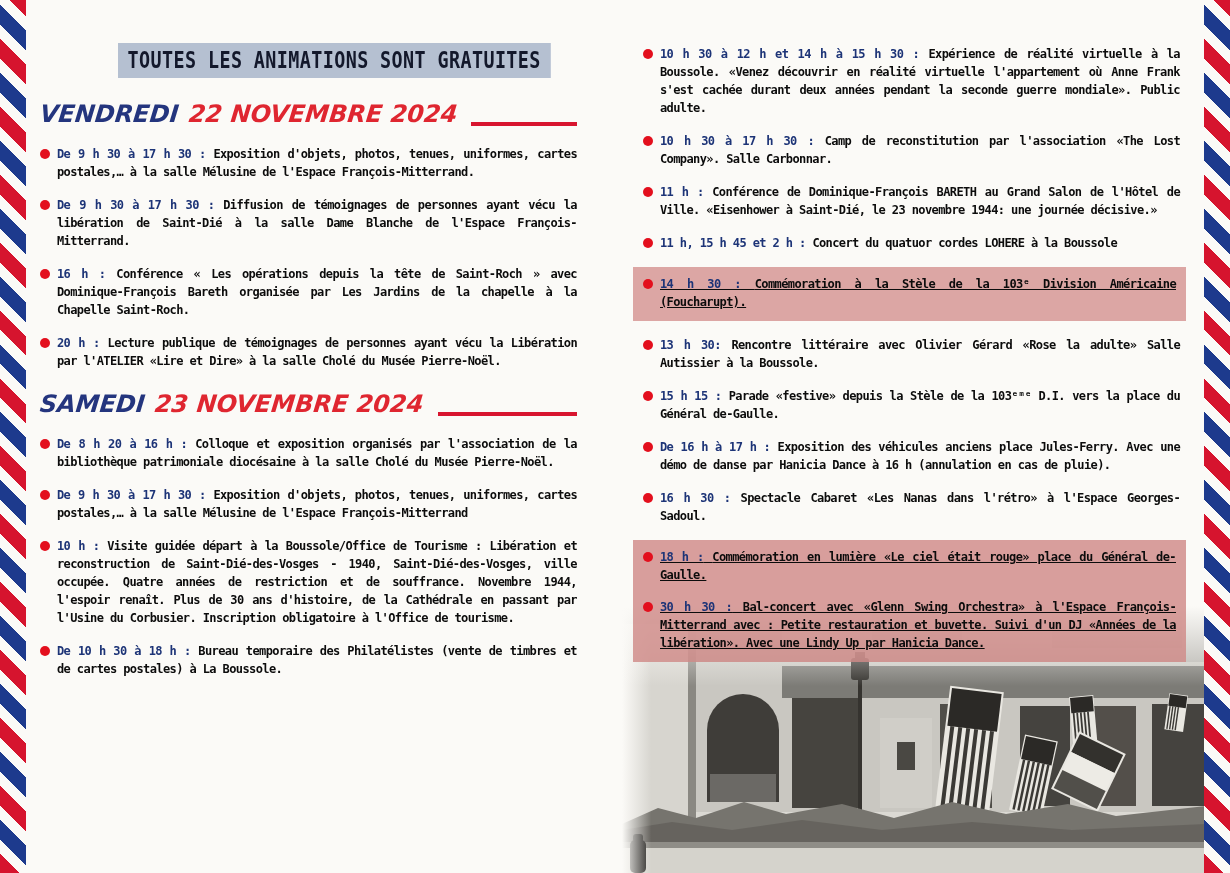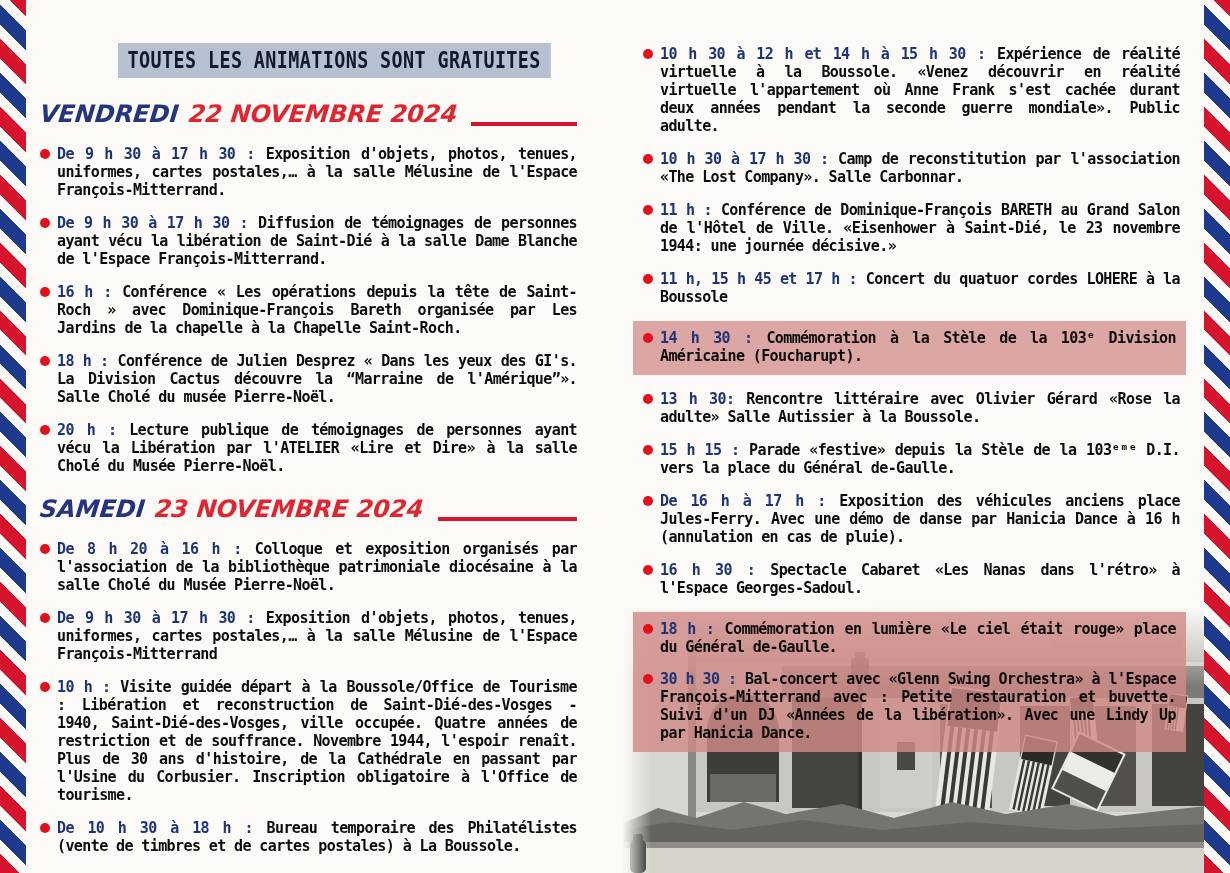--- a/index.html
+++ b/index.html
@@ -51,37 +51,37 @@
     font-style:italic;font-weight:bold;font-size:24px;white-space:nowrap;
   }
   .day-heading .day{color:#24357e;transform:skewX(-6deg);}
   .day-heading .date{color:#df2630;margin-left:10px;transform:skewX(-6deg);}
   .day-heading .rule{flex:1;height:4px;background:#d8152f;margin-left:14px;align-self:flex-end;margin-bottom:4px;}
   .day-heading.saturday{margin-top:20px;}
 
   
   .event{
     position:relative;margin-top:15px;padding-left:17px;
-    font-size:15px;font-weight:bold;letter-spacing:-.6px;line-height:18px;
+    font-size:12px;font-weight:bold;letter-spacing:-.6px;line-height:18px;
     color:#0c0c0c;text-align:justify;
   }
   .event .bullet{
     position:absolute;left:0;top:4px;width:10px;height:10px;border-radius:50%;
     background:#e30f1d;
   }
   .event .time{color:#1d3477;}
   .event .time::after{content:"\00a0";}
 
   
   .hl-box{
     background:#dca6a4;
     margin-top:15px;margin-left:-10px;margin-right:-6px;
     padding:8px 10px 10px 10px;
   }
-  .hl-box .event{margin-top:0;}
+  .hl-box .event{margin-top:0;text-decoration:underline;}
   .hl-box .event + .event{margin-top:14px;}
   .hl-box.over-photo{background:rgba(207,138,135,.82);}
 </style>
 </head>
 <body>
 
 <div class="stripe left"></div>
 <div class="stripe right"></div>
 
 <div class="photo">
@@ -185,23 +185,20 @@
   <div class="event">
     <span class="bullet"></span><span class="time">De 9 h 30 à 17 h 30 :</span><span class="desc">Exposition d'objets, photos, tenues, uniformes, cartes postales,… à la salle Mélusine de l'Espace François-Mitterrand.</span>
   </div>
   <div class="event">
     <span class="bullet"></span><span class="time">De 9 h 30 à 17 h 30 :</span><span class="desc">Diffusion de témoignages de personnes ayant vécu la libération de Saint-Dié à la salle Dame Blanche de l'Espace François-Mitterrand.</span>
   </div>
   <div class="event">
     <span class="bullet"></span><span class="time">16 h :</span><span class="desc">Conférence « Les opérations depuis la tête de Saint-Roch » avec Dominique-François Bareth organisée par Les Jardins de la chapelle à la Chapelle Saint-Roch.</span>
   </div>
   <div class="event">
-    <span class="bullet"></span><span class="time">18 h :</span><span class="desc">Conférence de Julien Desprez « Dans les yeux des GI's. La Division Cactus découvre la “Marraine de l'Amérique”». Salle Cholé du musée Pierre-Noël.</span>
-  </div>
-  <div class="event">
     <span class="bullet"></span><span class="time">20 h :</span><span class="desc">Lecture publique de témoignages de personnes ayant vécu la Libération par l'ATELIER «Lire et Dire» à la salle Cholé du Musée Pierre-Noël.</span>
   </div>
 
   <header class="day-heading saturday">
     <span class="day">SAMEDI</span>
     <span class="date">23 NOVEMBRE 2024</span>
     <span class="rule"></span>
   </header>
 
   <div class="event">
@@ -224,21 +221,21 @@
   <div class="event" style="margin-top:0">
     <span class="bullet"></span><span class="time">10 h 30 à 12 h et 14 h à 15 h 30 :</span><span class="desc">Expérience de réalité virtuelle à la Boussole. «Venez  découvrir en réalité virtuelle l'appartement où Anne Frank s'est cachée  durant deux années pendant la seconde guerre mondiale». Public adulte.</span>
   </div>
   <div class="event">
     <span class="bullet"></span><span class="time">10 h 30 à 17 h 30 :</span><span class="desc">Camp de reconstitution par l'association «The Lost Company». Salle Carbonnar.</span>
   </div>
   <div class="event">
     <span class="bullet"></span><span class="time">11 h :</span><span class="desc">Conférence de Dominique-François BARETH au Grand Salon de l'Hôtel de Ville. «Eisenhower à Saint-Dié, le 23 novembre 1944: une journée décisive.»</span>
   </div>
   <div class="event">
-    <span class="bullet"></span><span class="time">11 h, 15 h 45 et 17 h :</span><span class="desc">Concert du quatuor cordes LOHERE à la Boussole</span>
+    <span class="bullet"></span><span class="time">11 h, 15 h 45 et 2 h :</span><span class="desc">Concert du quatuor cordes LOHERE à la Boussole</span>
   </div>
 
   <div class="hl-box">
     <div class="event">
       <span class="bullet"></span><span class="time">14 h 30 :</span><span class="desc">Commémoration à la Stèle de la 103ᵉ Division Américaine (Foucharupt).</span>
     </div>
   </div>
 
   <div class="event">
     <span class="bullet"></span><span class="time">13 h 30:</span><span class="desc">Rencontre littéraire avec Olivier Gérard «Rose la adulte» Salle Autissier à la Boussole.</span>

